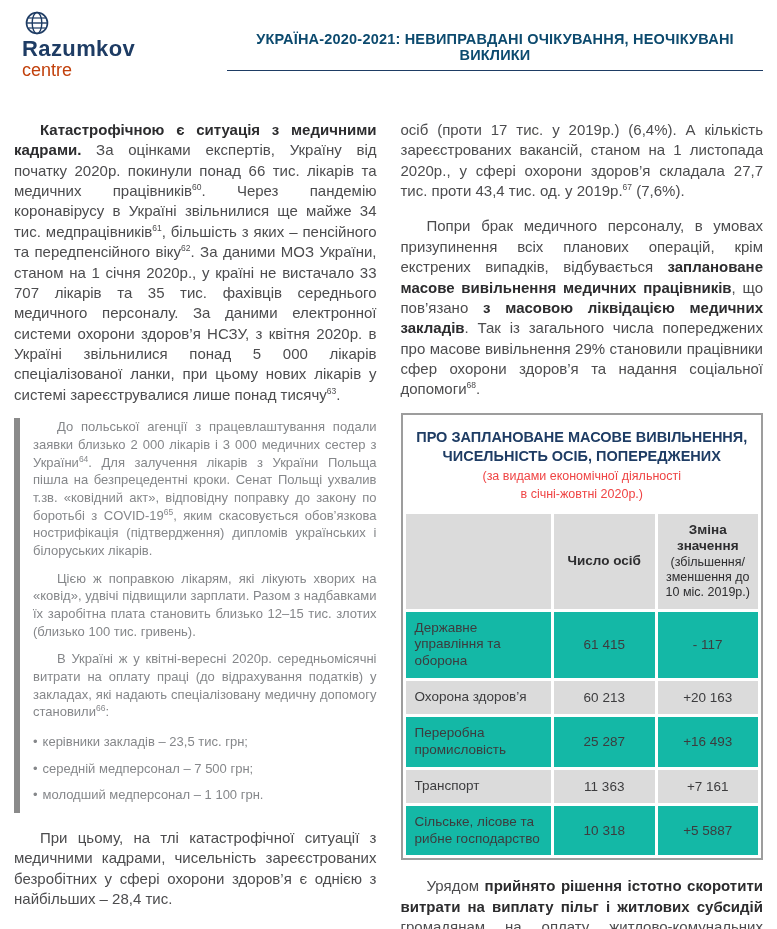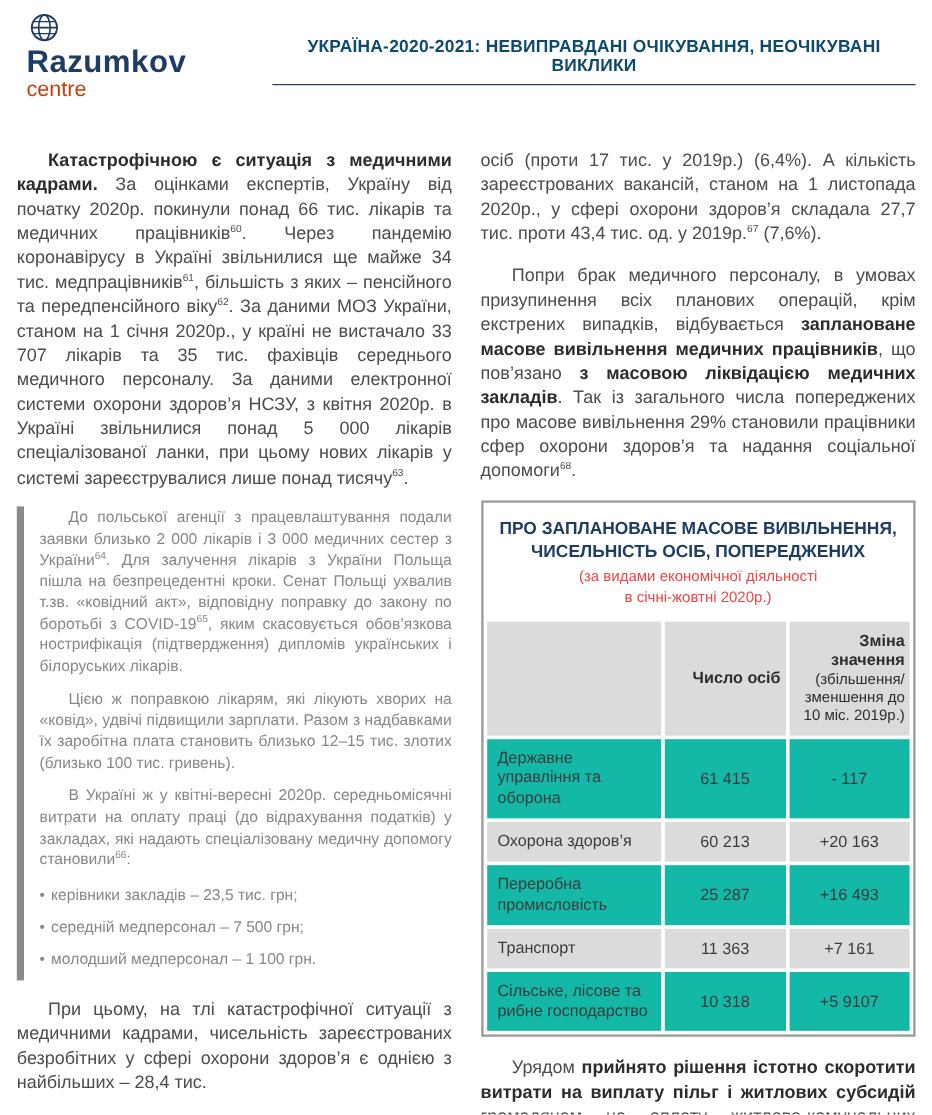--- a/index.html
+++ b/index.html
@@ -4,21 +4,21 @@
 <style>
   html,body{margin:0;padding:0;background:#ffffff;}
   body{width:777px;height:929px;font-family:"Liberation Sans","DejaVu Sans",sans-serif;
        -webkit-font-smoothing:antialiased;}
   .page{box-sizing:border-box;width:777px;height:929px;padding:10px 14px 0 14px;overflow:hidden;background:#fff;}
 
   
   .hdr{display:flex;align-items:flex-start;}
   .logo{width:205px;flex-shrink:0;padding-left:8px;}
   .logo svg{display:block;margin-left:2px;}
-  .logo-name{font-size:26px;font-weight:bold;color:#1e3c64;letter-spacing:.4px;line-height:1;margin-top:2px;}
+  .logo-name{font-size:22px;font-weight:bold;color:#1e3c64;letter-spacing:.4px;line-height:1;margin-top:2px;}
   .logo-sub{font-size:18px;color:#c2410c;line-height:1.1;margin-top:1px;}
   .title-wrap{flex:1;padding-top:21px;}
   .doc-title{color:#0c4a6e;font-weight:bold;font-size:14.5px;text-align:center;letter-spacing:.2px;}
   .hdr-rule{border-bottom:1.5px solid #1e3c64;margin-top:7px;}
 
   
   .cols{display:flex;gap:24px;margin-top:24px;}
   .col{flex:1;min-width:0;}
   p.body{font-size:15px;line-height:1.36;color:#4c4c4e;text-align:justify;margin:15px 0 13px 0;text-indent:26px;}
   .bld{font-weight:bold;color:#2c2c2e;}
@@ -33,21 +33,21 @@
   ul.blts li{margin:0 0 9px 0;text-indent:0;}
   .blt{margin-right:5px;}
 
   
   .tbox{border:2px solid #9d9d9d;margin:4px 0 16px 0;background:#fff;}
   .tb-title{padding:13px 12px 8px 12px;text-align:center;}
   .tb-main{color:#1e3c64;font-weight:bold;font-size:14.5px;line-height:1.3;}
   .tb-sub{color:#ef4444;font-size:12.5px;line-height:1.25;margin-top:3px;}
   table.stats{width:100%;border-collapse:separate;border-spacing:3px;table-layout:fixed;}
   table.stats th,table.stats td{font-size:13.5px;color:#3c3c3e;vertical-align:middle;}
-  table.stats th{font-weight:bold;color:#2d2d2f;text-align:right;}
+  table.stats th{font-weight:bold;color:#2d2d2f;}
   .cg1{width:42%;}.cg2{width:29%;}.cg3{width:29%;}
   .dark{background:#dbdbdb;}
   .light{background:#14b8a6;}
   .cell-label{text-align:left;padding:8px 6px 8px 9px;line-height:1.25;}
   .cell-num{text-align:center;padding:8px 4px;}
   th.hc{padding:8px 4px;text-align:center;line-height:1.22;}
   .chg-bold{display:block;font-weight:bold;}
   .chg-rest{display:block;font-weight:normal;font-size:12.5px;}
 </style>
 </head>
@@ -142,21 +142,21 @@
               <td class="cell-num light">+16 493</td>
             </tr>
             <tr>
               <td class="cell-label dark">Транспорт</td>
               <td class="cell-num dark">11 363</td>
               <td class="cell-num dark">+7 161</td>
             </tr>
             <tr>
               <td class="cell-label light">Сільське, лісове та рибне господарство</td>
               <td class="cell-num light">10 318</td>
-              <td class="cell-num light">+5 9107</td>
+              <td class="cell-num light">+5 5887</td>
             </tr>
           </tbody>
         </table>
       </div>
 
       <p class="body"><span>Урядом </span><span class="bld">прийнято рішення істотно скоротити витрати на виплату пільг і житлових субсидій</span><span> громадянам на оплату житлово-комунальних послуг. Обсяг фінансування «монетизованих» субсидій і пільг скорочено на 756,9 млн. грн.</span></p>
 
     </div>
   </div>
 </div>

